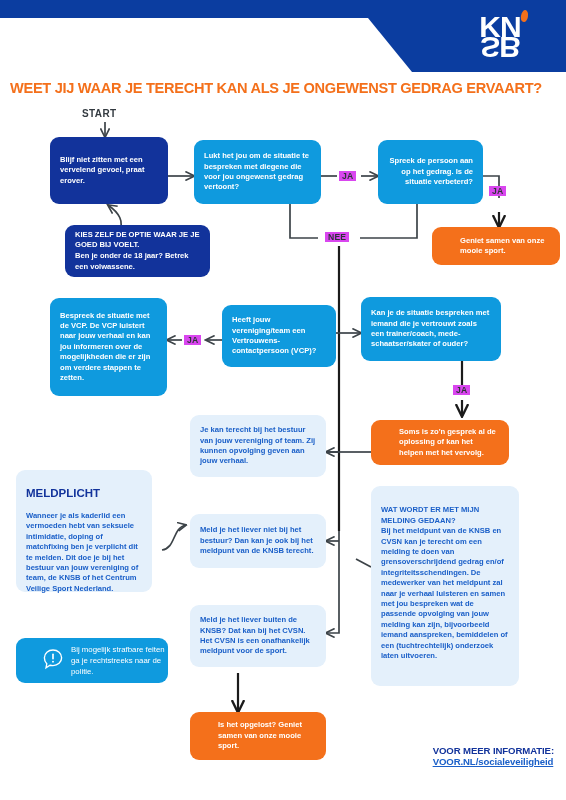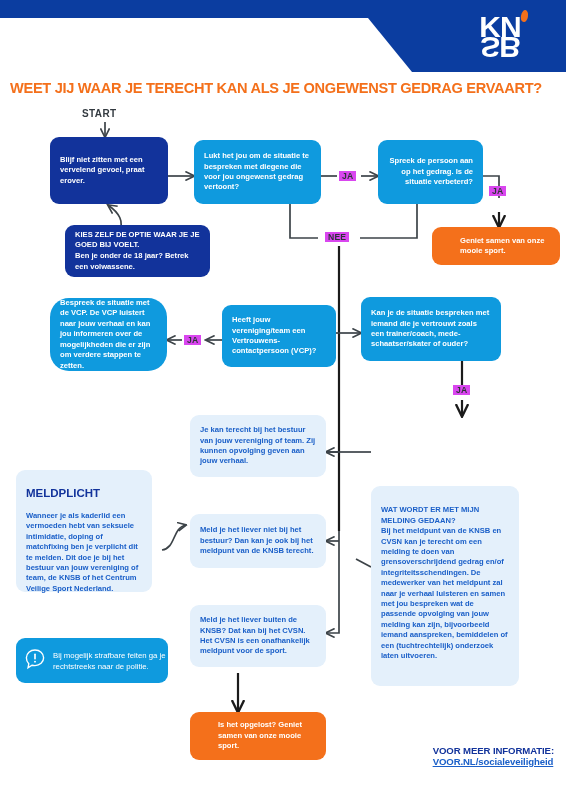--- a/index.html
+++ b/index.html
@@ -73,21 +73,21 @@
 
   
   #wires{position:absolute;left:0;top:0;width:566px;height:800px;pointer-events:none;}
 
   
   .mp-head{color:#12339b;font-weight:bold;font-size:11.5px;display:block;margin-bottom:2px;}
 
   
   .police{
     position:absolute;background:#0f9ade;border-radius:9px;
-    display:flex;align-items:center;box-sizing:border-box;padding-left:8px;
+    display:flex;align-items:center;box-sizing:border-box;padding-left:26px;
   }
   .police .icon{flex:0 0 auto;margin-right:7px;}
   .police .txt2{
     color:#ffffff;font-size:7.8px;line-height:11px;white-space:pre-line;
     font-weight:normal;
   }
 
   
   .foot{position:absolute;right:12px;}
   .foot .l1{color:#12339b;font-weight:bold;font-size:9.6px;letter-spacing:-0.1px;}
@@ -199,24 +199,27 @@
   </div>
 
   <div class="box b-blue" style="left:361px;top:297px;width:140px;height:64px;">
     <div class="txt">Kan je de situatie bespreken met iemand die je vertrouwt zoals een trainer/coach, mede-schaatser/skater of ouder?</div>
   </div>
 
   <div class="box b-blue" style="left:222px;top:305px;width:114px;height:62px;">
     <div class="txt">Heeft jouw vereniging/team een Vertrouwens-contactpersoon (VCP)?</div>
   </div>
 
-  <div class="box b-blue" style="left:50px;top:298px;width:117px;height:73px;border-radius:19px;">
+  <div class="box b-blue" style="left:50px;top:298px;width:117px;height:98px;">
     <div class="txt">Bespreek de situatie met de VCP. De VCP luistert naar jouw verhaal en kan jou informeren over de mogelijkheden die er zijn om verdere stappen te zetten.</div>
   </div>
 
+  <div class="box b-orange" style="left:371px;top:420px;width:138px;height:45px;">
+    <div class="txt">Soms is zo'n gesprek al de oplossing of kan het helpen met het vervolg.</div>
+  </div>
 
   <div class="box b-pale" style="left:190px;top:415px;width:136px;height:62px;">
     <div class="txt">Je kan terecht bij het bestuur van jouw vereniging of team. Zij kunnen opvolging geven aan jouw verhaal.</div>
   </div>
 
   <div class="box b-pale" style="left:190px;top:514px;width:136px;height:54px;">
     <div class="txt">Meld je het liever niet bij het bestuur? Dan kan je ook bij het meldpunt van de KNSB terecht.</div>
   </div>
 
   <div class="box b-pale" style="left:190px;top:605px;width:136px;height:62px;">

